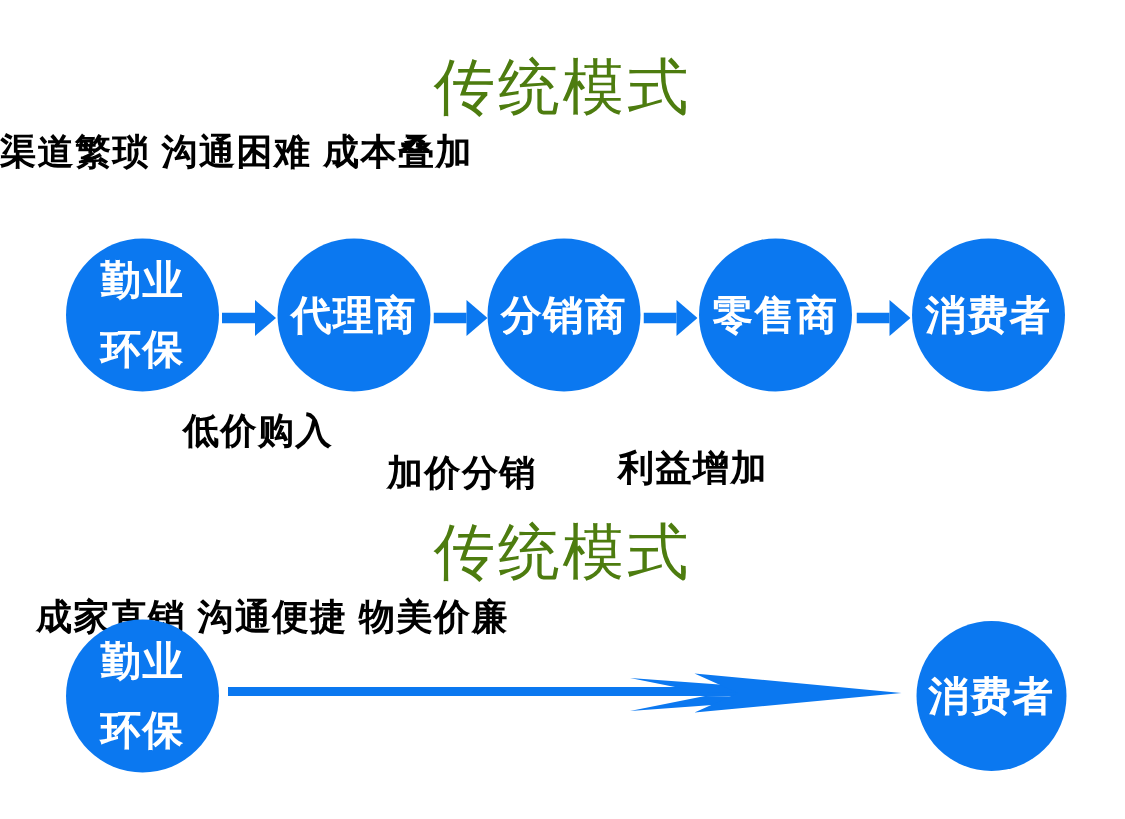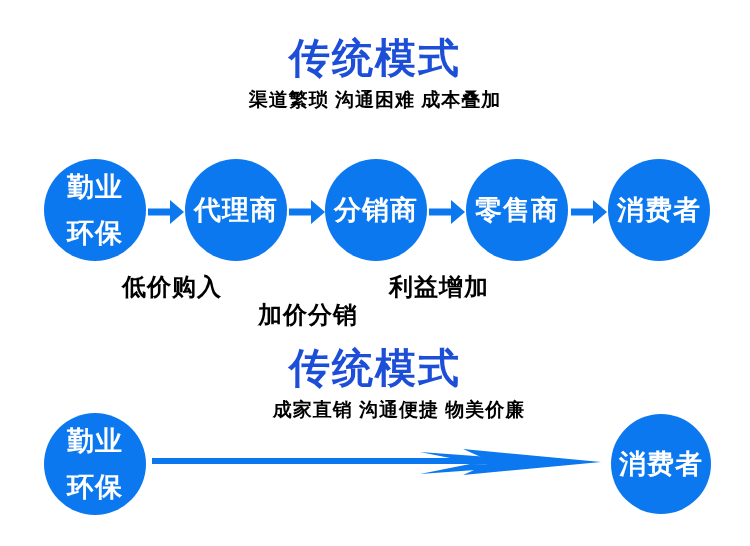--- a/index.html
+++ b/index.html
@@ -15,31 +15,30 @@
     background: #ffffff;
     overflow: hidden;
   }
   .section-title {
     position: absolute;
     left: 0;
     width: 750px;
     text-align: center;
     font-size: 41px;
     line-height: 1;
-    font-weight: bold;
+    font-weight: normal;
     letter-spacing: 2px;
-    color: #1d4ed8;
+    color: #4d7c0f;
     white-space: nowrap;
   }
   .section-subtitle {
     position: absolute;
     left: 0;
     width: 750px;
-    text-align: center;
-    font-size: 19px;
+    font-size: 24px;
     line-height: 1;
     font-weight: bold;
     letter-spacing: 1px;
     color: #000000;
     white-space: nowrap;
   }
   .node-circle {
     position: absolute;
     width: 102px;
     height: 102px;
@@ -115,21 +114,21 @@
     <rect x="0" y="8.5" width="22" height="7" fill="#0b78f0"></rect>
     <polygon points="22,0 36,12 22,24" fill="#0b78f0"></polygon>
   </svg>
   <svg class="flow-arrow" style="left:571px; top:200px;" viewBox="0 0 36 24">
     <rect x="0" y="8.5" width="22" height="7" fill="#0b78f0"></rect>
     <polygon points="22,0 36,12 22,24" fill="#0b78f0"></polygon>
   </svg>
 
   <div class="step-label" style="left:172px;">低价购入</div>
   <div class="step-label" style="left:308px;margin-top:28px;">加价分销</div>
-  <div class="step-label" style="left:439px;">利益增加</div>
+  <div class="step-label" style="left:462px;margin-top:25px;">利益增加</div>
 
   <div class="section-title" style="top:348px;">传统模式</div>
 
   <div class="section-subtitle" style="top:400px;margin-left:24px;">成家直销 沟通便捷 物美价廉</div>
 
   <div class="node-circle" style="left:44px; top:413px;">勤业
 环保</div>
 
   <div class="node-circle small" style="left:611px; top:414px;">消费者</div>
 

